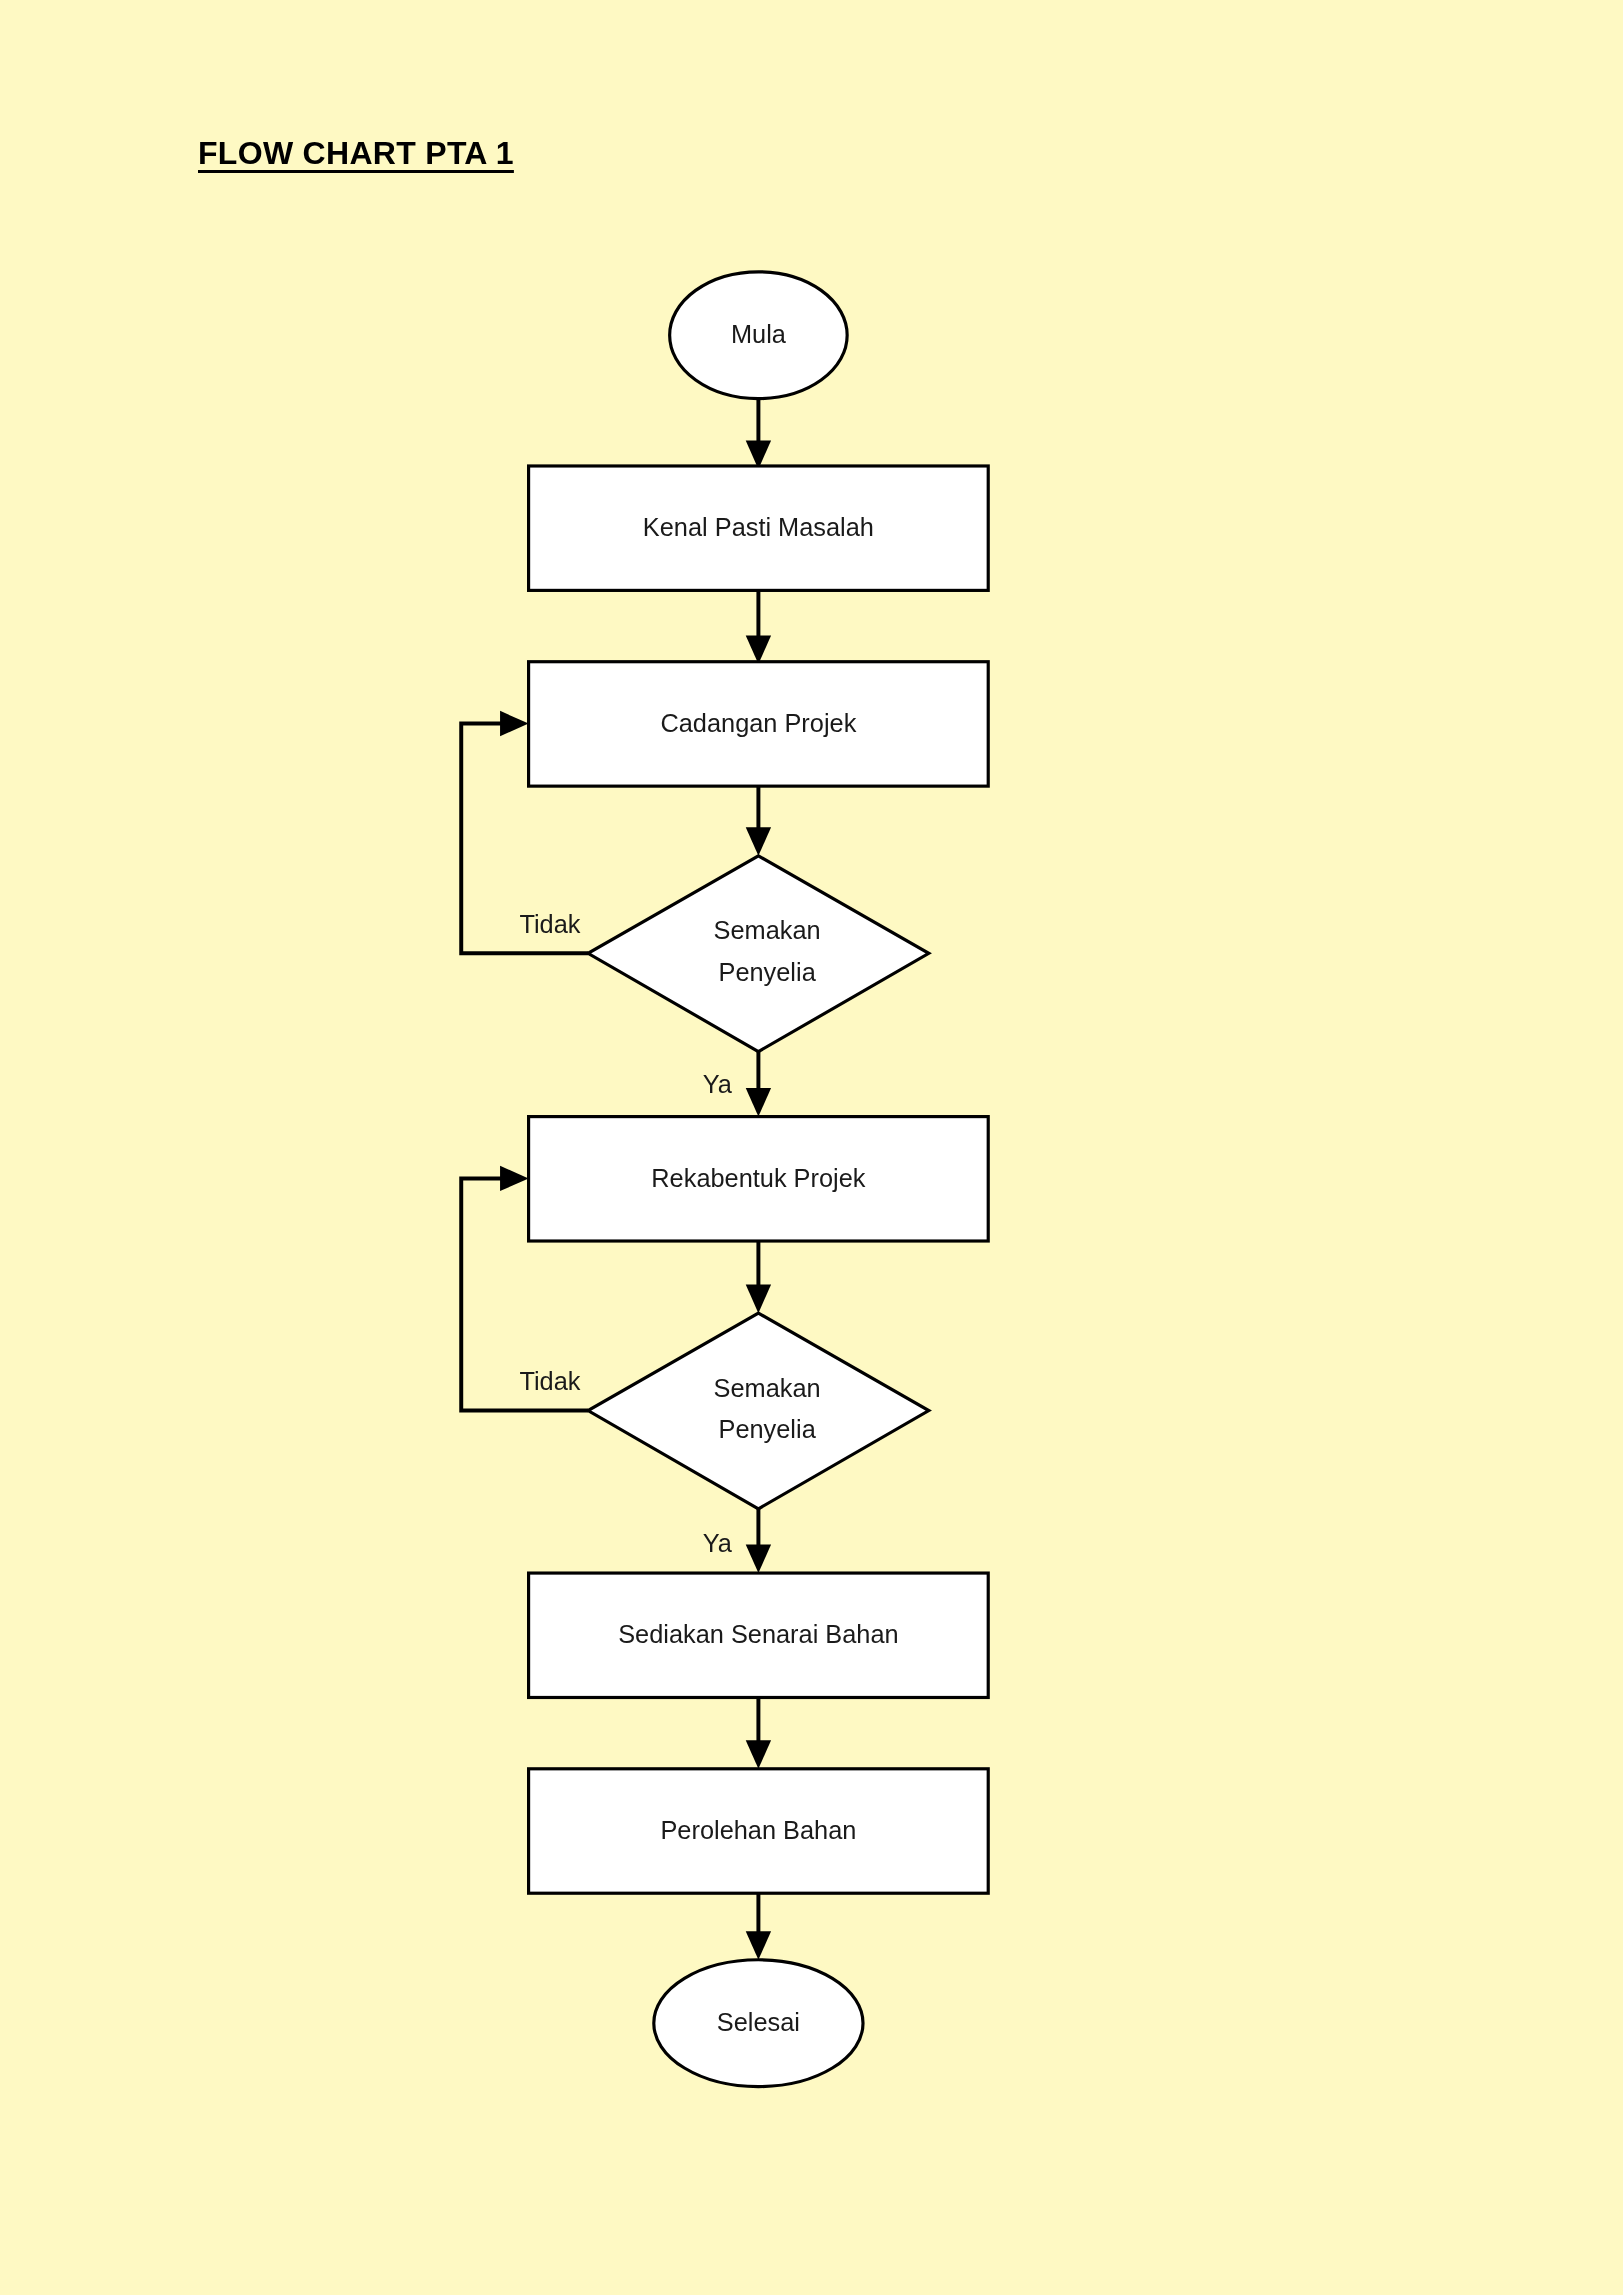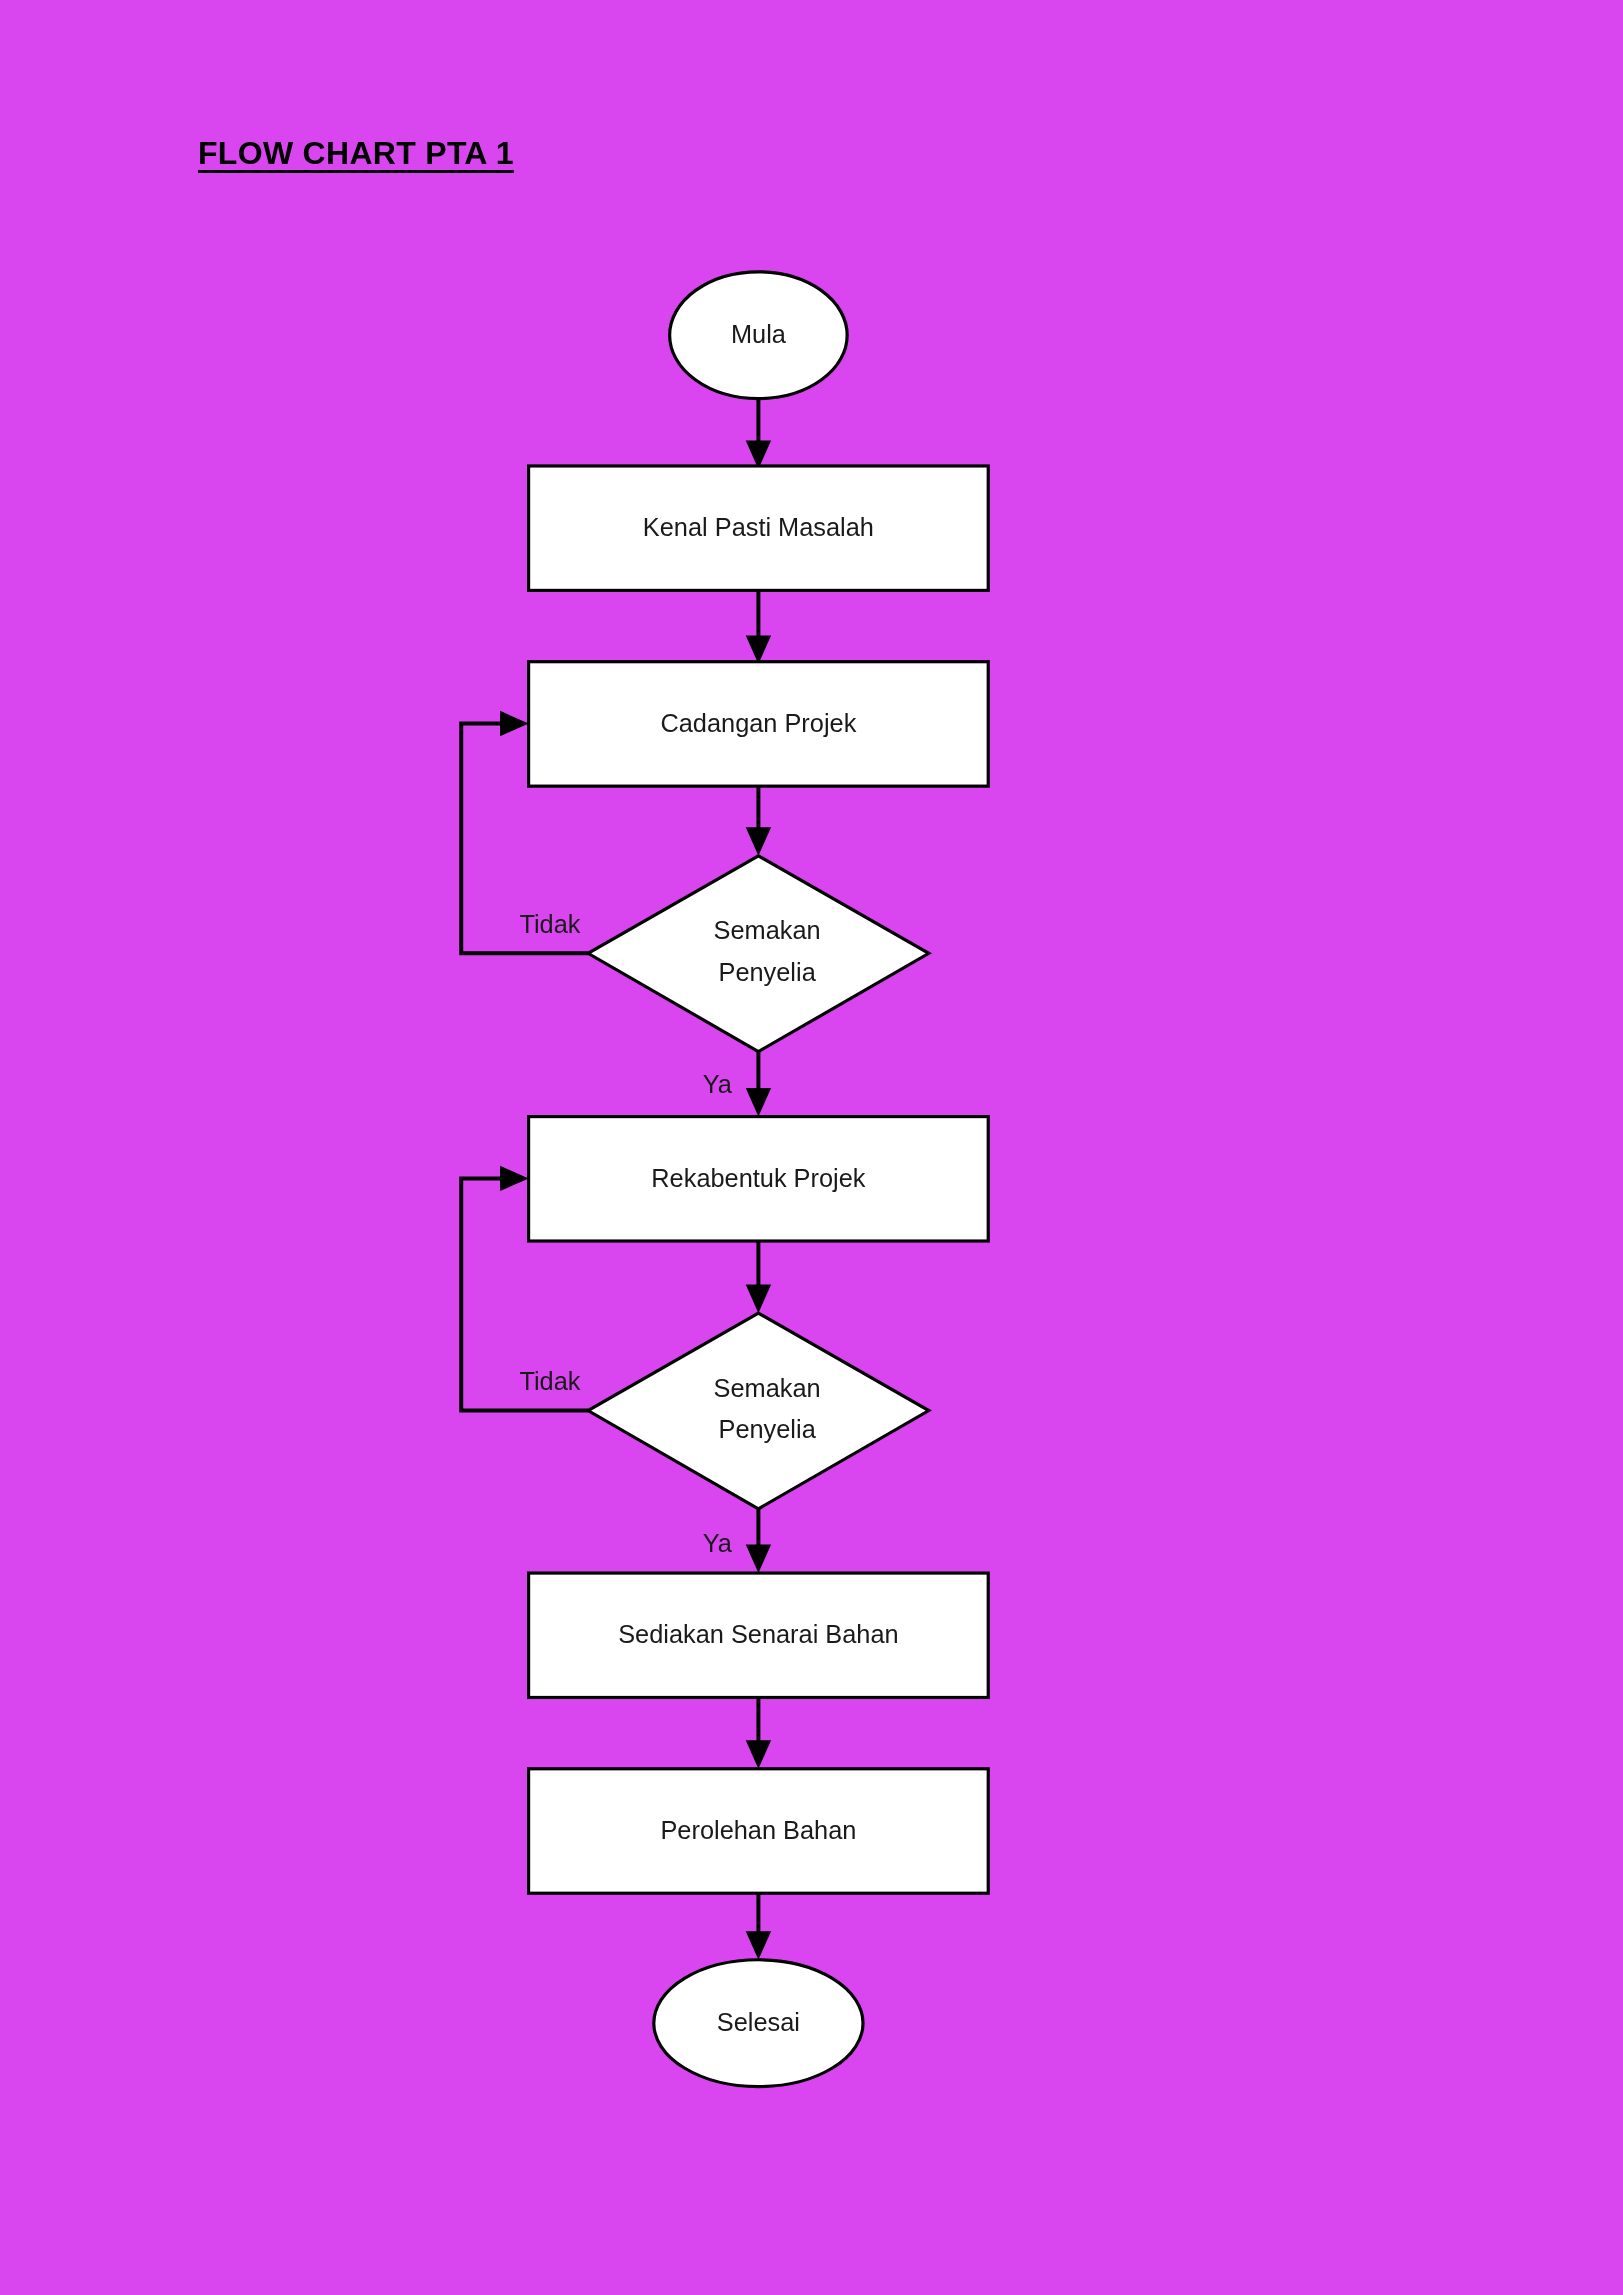--- a/index.html
+++ b/index.html
@@ -11,21 +11,21 @@
     width: 1623px;
     height: 2295px;
     font-family: "Liberation Sans", sans-serif;
     color: #000000;
     overflow: hidden;
   }
   #page {
     position: relative;
     width: 1623px;
     height: 2295px;
-    background: #d946ef;
+    background: #fef9c3;
   }
   #doc-title {
     position: absolute;
     left: 198px;
     top: 135px;
     font-size: 32px;
     font-weight: bold;
     letter-spacing: 0.3px;
     text-decoration: underline;
     text-underline-offset: 5.5px;

